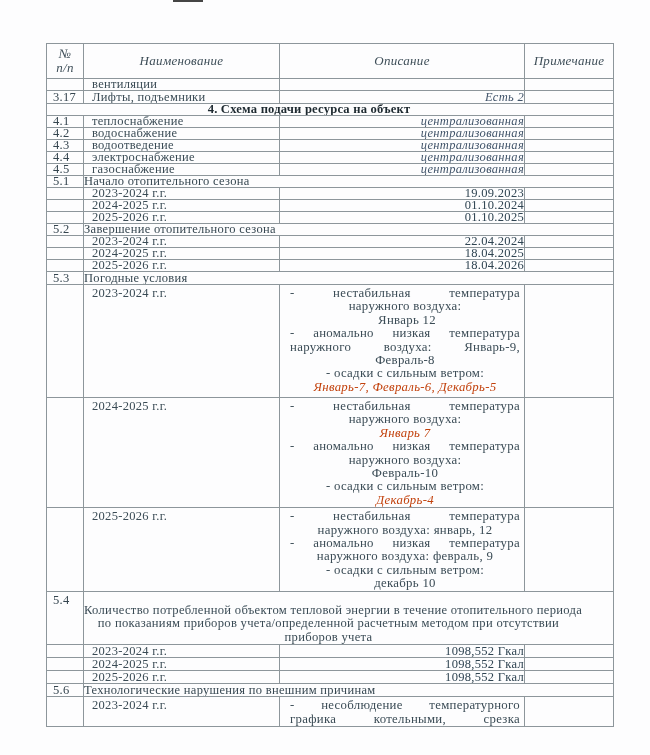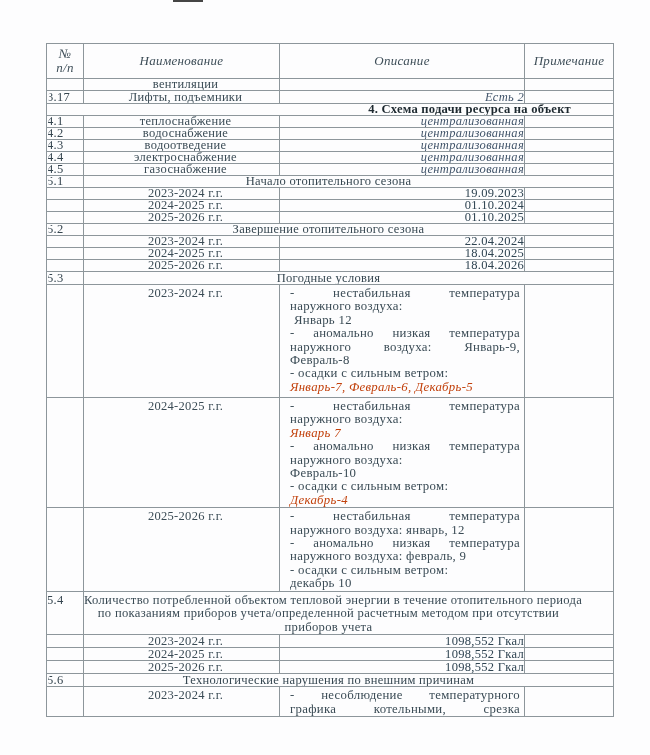--- a/index.html
+++ b/index.html
@@ -17,36 +17,36 @@
   td {
     border:1px solid #8d969b; padding:0; overflow:hidden;
     font-size:12.5px; letter-spacing:0.3px; line-height:11px;
     vertical-align:middle;
   }
   col.w1{width:37px} col.w2{width:196px} col.w3{width:245px} col.w4{width:89px}
   tr.rh11{height:11px} tr.rh12{height:12px} tr.rh13{height:13px}
   tr.rh29{height:29px} tr.rh35{height:35px} tr.rh42{height:42px}
   tr.rh80{height:80px} tr.rh101{height:101px} tr.rh113{height:113px}
   .hdr { font-style:italic; text-align:center; color:#3e4e58; font-size:13px; line-height:14px; }
-  .c-num { color:#35454f; text-align:left;border-radius:6px; }
-  .c-name { padding-left:8px; text-align:center; }
+  .c-num { padding-left:6px; color:#35454f; text-align:left;border-radius:6px; }
+  .c-name { padding-left:8px; text-align:left; }
   .desc-it { text-align:right; font-style:italic; color:#41546a; }
   .val { text-align:right; color:#2f4452; }
   .section {
-    font-weight:bold; text-align:right; padding-right:42px;
+    font-weight:bold; text-align:center; padding-right:42px;
     color:#1d2930; letter-spacing:0.2px; font-size:12.6px;margin-left:36px;
   }
-  .mtitle { text-align:center; padding-right:40px; color:#364751; }
+  .mtitle { padding-right:40px; color:#364751; }
   .top { vertical-align:top; padding-top:3px; }
   .w-desc { vertical-align:top; padding:2px 4px 0 10px; text-align:left; }
-  .w-desc .ln { line-height:13.4px; font-size:12.8px; }
+  .w-desc .ln { line-height:13.4px; font-size:12.8px;text-align:center; }
   .spread { text-align:justify; text-align-last:justify; }
   .ind { padding-left:4px; }
   .it { font-style:italic; color:#c2410c; }
-  .m-lines { text-align:center; padding-right:40px; vertical-align:top; padding-top:2px; }
+  .m-lines { text-align:center; padding-right:40px; vertical-align:top; padding-top:12px; }
   .m-lines .ln { line-height:13.5px; white-space:nowrap; text-align:center; font-size:12.6px; }
 </style>
 </head>
 <body>
 
 <div class="page">
   <div class="artifact"></div>
 
   <table class="doc">
     <colgroup>

